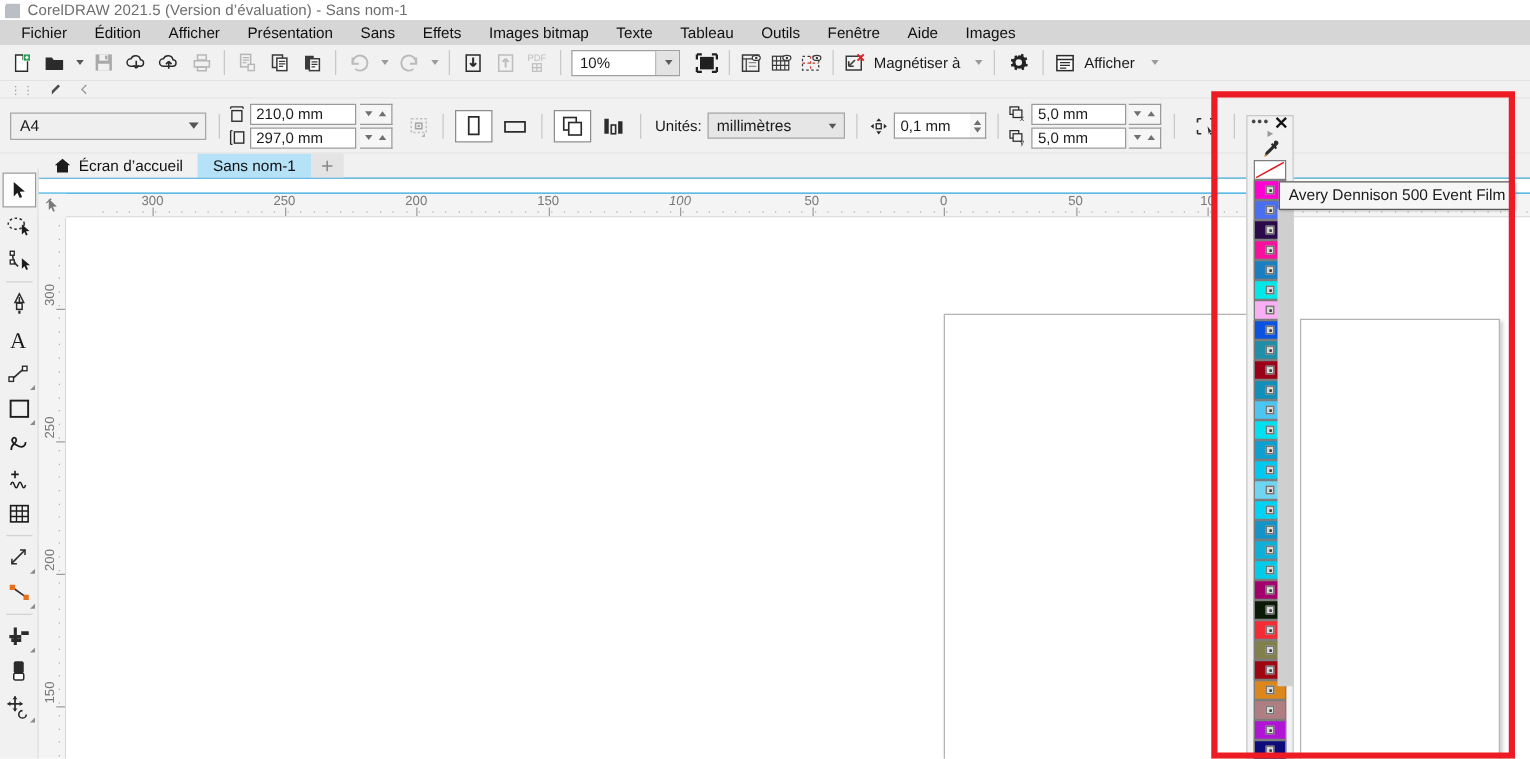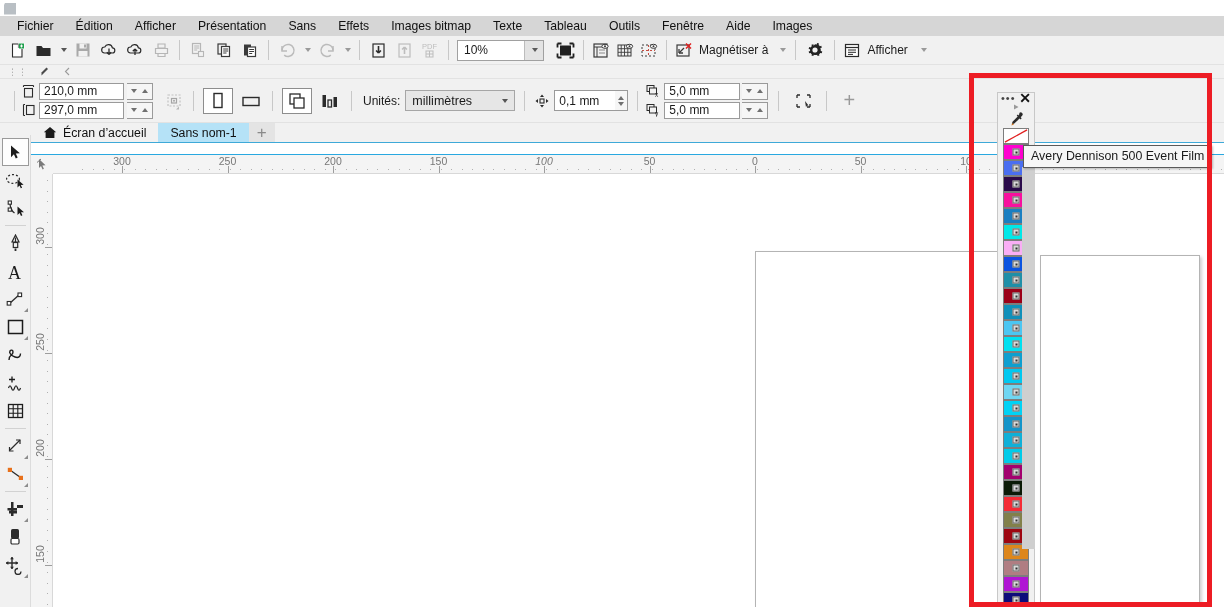--- a/index.html
+++ b/index.html
@@ -165,20 +165,21 @@
 
   
   .annot{position:absolute;left:969px;top:73px;width:243px;height:534px;
          border:5px solid #ed1c24;z-index:70;pointer-events:none;}
 </style>
 </head>
 <body>
 
 <div class="titlebar">
   <div class="logo"></div>
+  <div class="ttl">CorelDRAW 2021.5 (Version d’évaluation) - Sans nom-1</div>
 </div>
 
 <div class="menubar">
   <div class="mi">Fichier</div>
   <div class="mi">Édition</div>
   <div class="mi">Afficher</div>
   <div class="mi">Présentation</div>
   <div class="mi">Sans</div>
   <div class="mi">Effets</div>
   <div class="mi">Images bitmap</div>
@@ -405,20 +406,26 @@
   <svg width="11" height="11" viewBox="0 0 11 11">
     <path d="M1.5 9.5 3 8 8 3l-1.5-1.5-5 5z" fill="#4a4a4a"></path>
   </svg>
   <svg width="9" height="9" viewBox="0 0 9 9">
     <path d="M6 1 2.5 4.5 6 8" fill="none" stroke="#9a9a9a" stroke-width="1.1"></path>
   </svg>
 </div>
 
 <div class="tb tb3">
 
+  <div class="pg-size">
+    <span class="val">A4</span>
+    <span class="dd">
+        <span class="caret big"></span>
+      </span>
+  </div>
 
   <div class="sep" style="margin-left:10px"></div>
 
   <div style="display:flex;flex-direction:column;gap:2px;margin-left:2px">
     <div style="display:flex;align-items:center;gap:4px">
       <svg width="13" height="14" viewBox="0 0 13 14">
         <path d="M1.5 1.5h10M1.5 1.5v1.5M11.5 1.5v1.5" stroke="#2b2b2b" stroke-width="1.1" fill="none"></path>
         <rect x="2.5" y="4.5" width="8" height="8.5" fill="none" stroke="#2b2b2b" stroke-width="1.1"></rect>
       </svg>
       <div class="numbox" style="width:85px">

